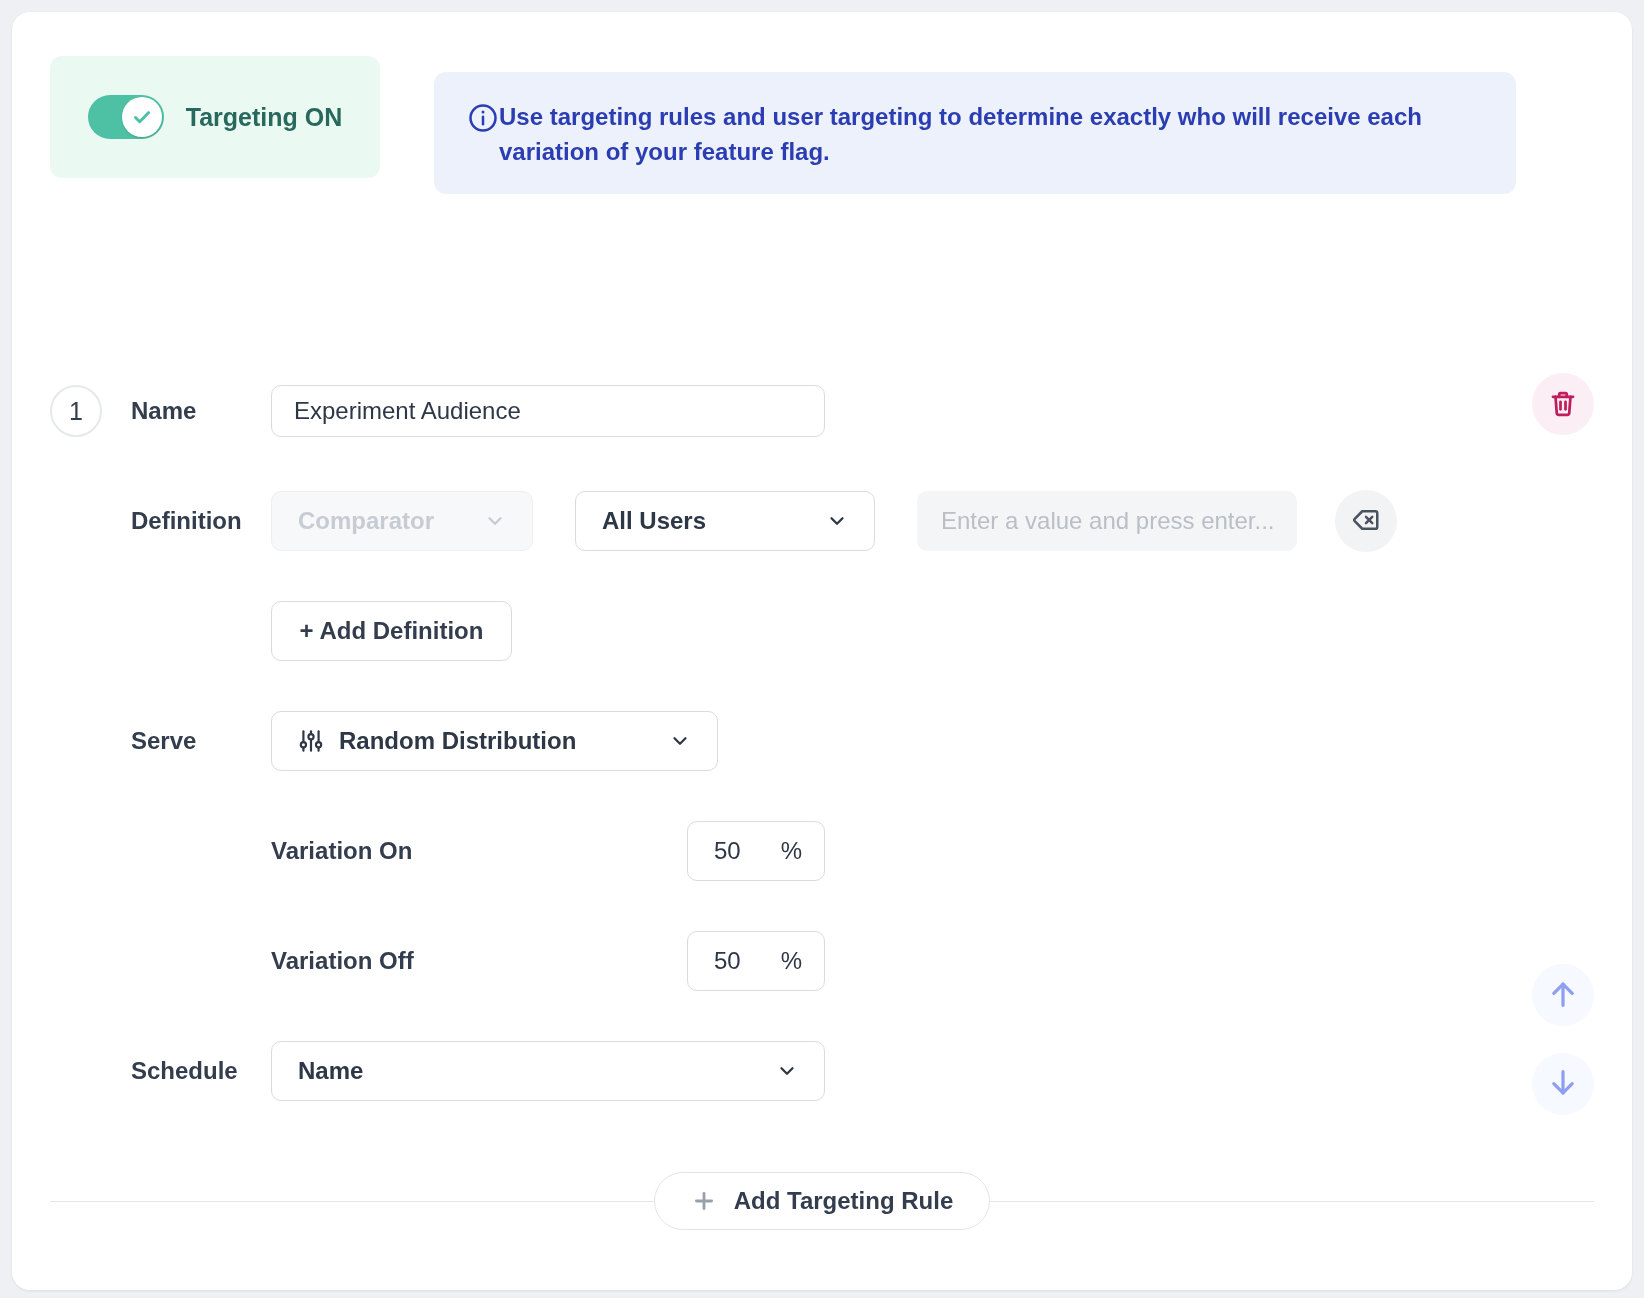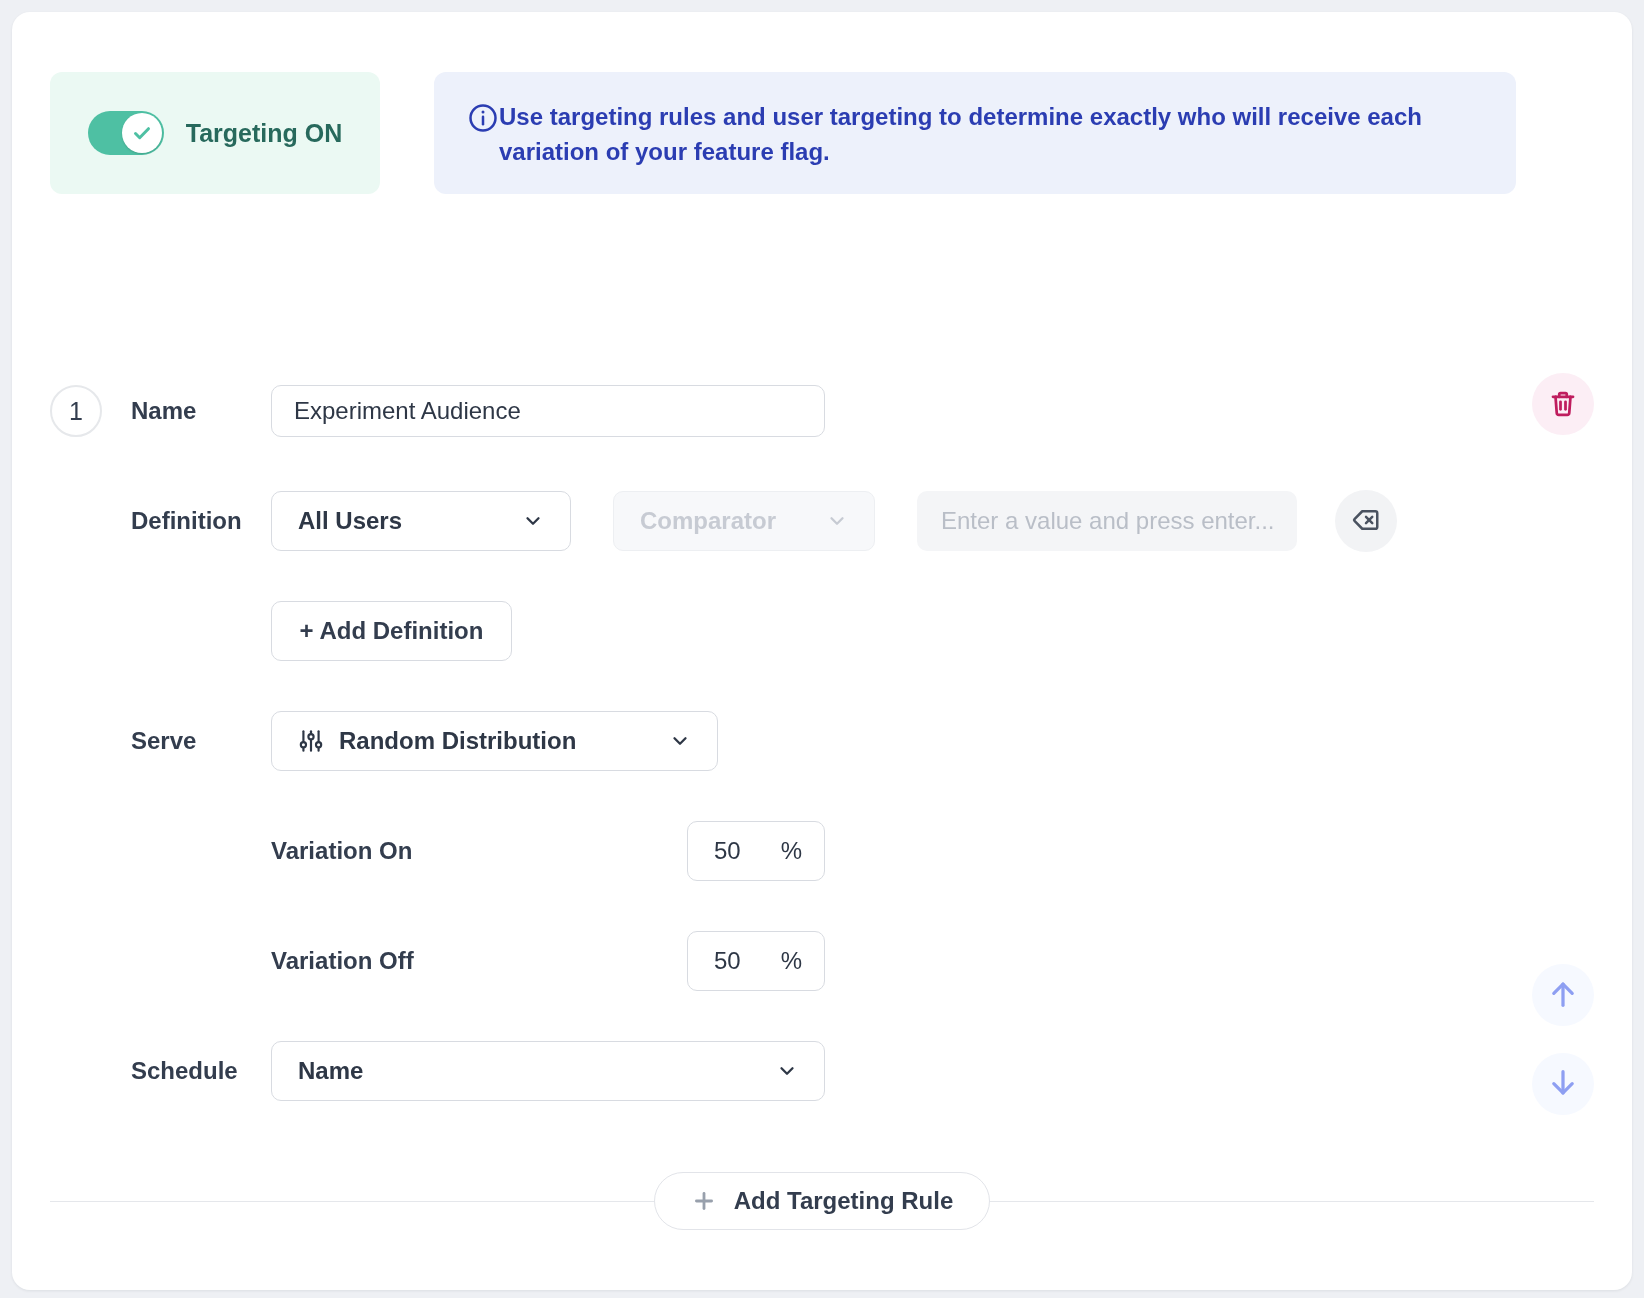--- a/index.html
+++ b/index.html
@@ -1,21 +1,21 @@
 <!DOCTYPE html>
 <html><head>
 <meta charset="utf-8">
 <style>
   html,body{margin:0;padding:0;background:#eef0f4;font-family:"Liberation Sans",sans-serif;}
   .stage{position:relative;width:1644px;height:1298px;background:#eef0f4;overflow:hidden;}
   .card{position:absolute;left:12px;top:12px;width:1620px;height:1278px;background:#ffffff;
         border-radius:18px;box-shadow:0 1px 3px rgba(16,24,40,.08);}
 
   
-  .toggle-box{position:absolute;left:38px;top:60px;width:330px;height:122px;background:#ebf9f3;
+  .toggle-box{position:absolute;left:38px;top:44px;width:330px;height:122px;background:#ebf9f3;
               border-radius:12px;display:flex;align-items:center;justify-content:center;gap:22px;}
   .toggle{position:relative;width:76px;height:44px;background:#4ec0a3;border-radius:22px;flex:none;cursor:pointer;}
   .toggle-knob{position:absolute;right:2px;top:2px;width:40px;height:40px;background:#ffffff;border-radius:50%;
                display:flex;align-items:center;justify-content:center;color:#4ec0a3;box-shadow:0 1px 2px rgba(0,0,0,.15);}
   .toggle-label{font-size:25px;font-weight:700;color:#27695c;}
 
   .banner{position:absolute;left:422px;top:60px;width:1082px;height:122px;background:#edf1fb;border-radius:12px;
           display:flex;align-items:flex-start;gap:1px;box-sizing:border-box;padding:27px 60px 0 34px;color:#2b3db2;}
   .banner .icon{flex:none;margin-top:4px;}
   .banner-text{font-size:24px;line-height:35px;font-weight:600;}
@@ -112,30 +112,30 @@
         <div class="col-num">
           <div class="num-circle">1</div>
         </div>
         <div class="col-label">Name</div>
         <input class="text-input name-input" type="text" value="Experiment Audience" style="">
       </div>
 
       <div class="row">
         <div class="col-num"></div>
         <div class="col-label">Definition</div>
+        <div class="select select-comparator">
+          <span>Comparator</span>
+          <span class="chev">
+            <svg width="22" height="22" viewBox="0 0 24 24" fill="none" stroke="currentColor" stroke-width="2.5" stroke-linecap="round" stroke-linejoin="round">
+                <path d="M6 9l6 6 6-6"></path>
+              </svg>
+          </span>
+        </div>
         <div class="select select-attr">
           <span>All Users</span>
-          <span class="chev">
-            <svg width="22" height="22" viewBox="0 0 24 24" fill="none" stroke="currentColor" stroke-width="2.5" stroke-linecap="round" stroke-linejoin="round">
-                <path d="M6 9l6 6 6-6"></path>
-              </svg>
-          </span>
-        </div>
-        <div class="select select-comparator">
-          <span>Comparator</span>
           <span class="chev">
             <svg width="22" height="22" viewBox="0 0 24 24" fill="none" stroke="currentColor" stroke-width="2.5" stroke-linecap="round" stroke-linejoin="round">
                 <path d="M6 9l6 6 6-6"></path>
               </svg>
           </span>
         </div>
         <input class="value-input" type="text" placeholder="Enter a value and press enter..." style="">
         <button class="icon-btn clear-btn">
           <span>
             <svg width="30" height="30" viewBox="0 0 24 24" fill="none" stroke="currentColor" stroke-width="2" stroke-linejoin="round">

